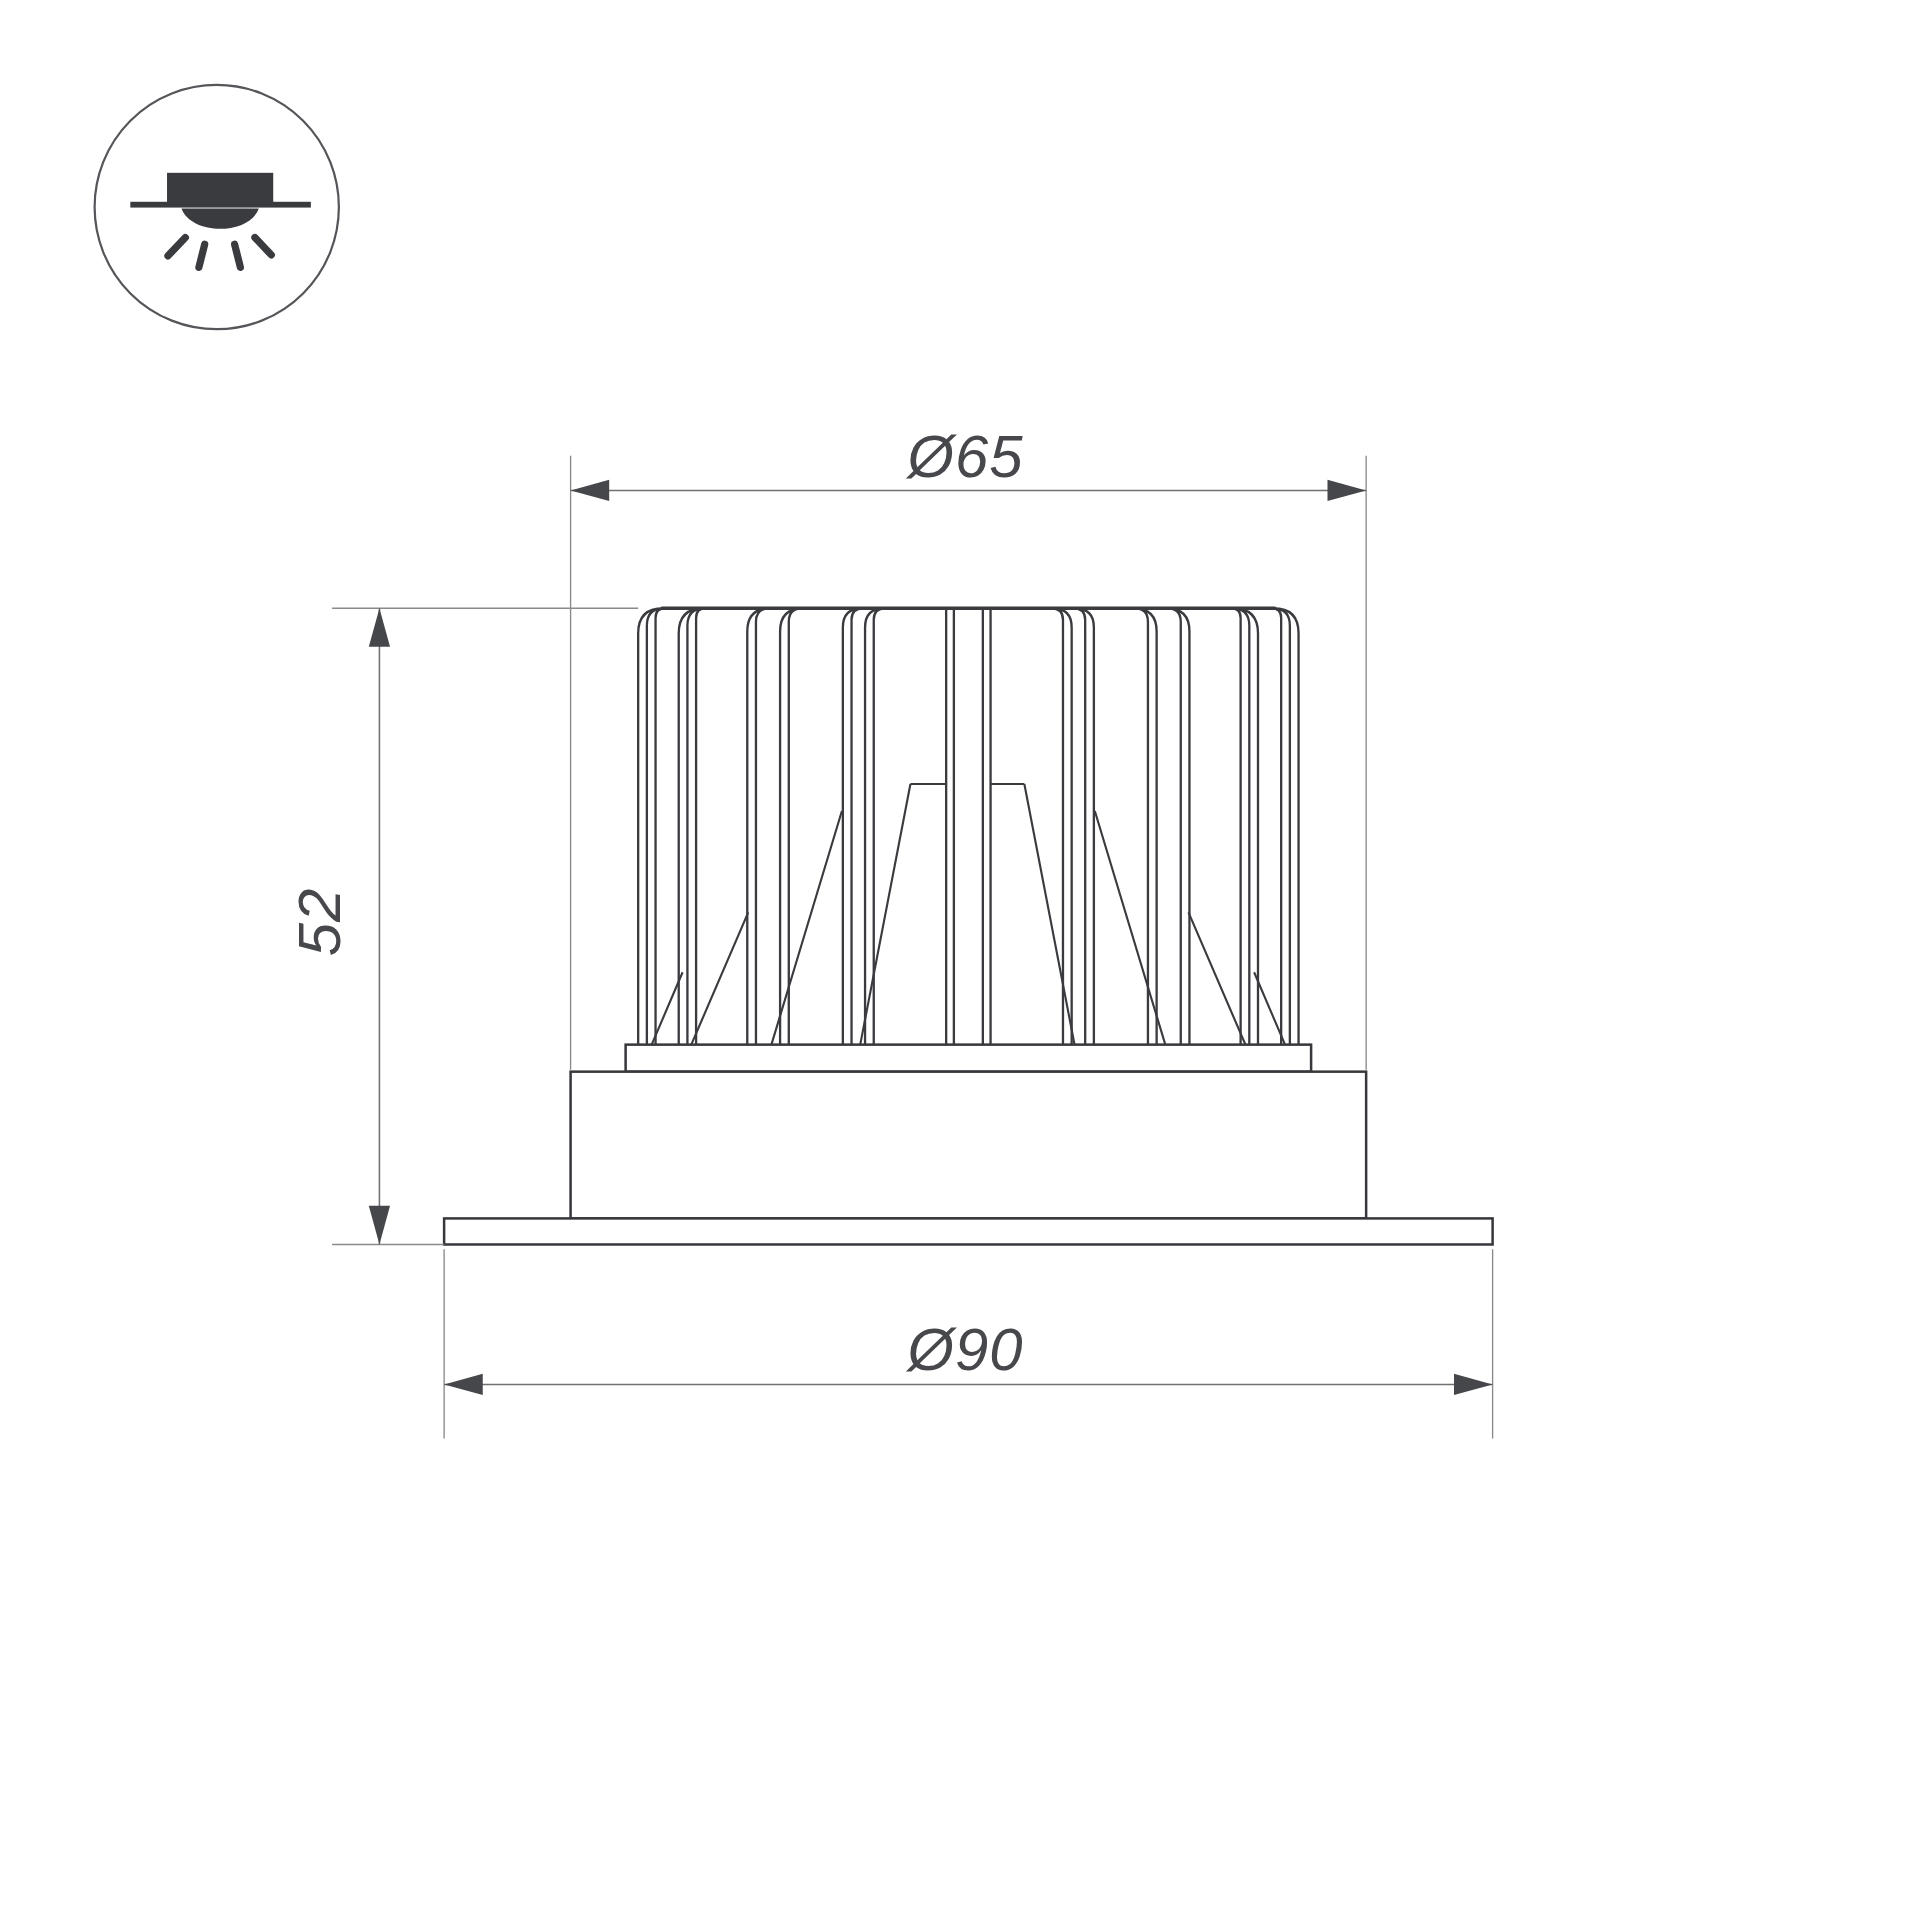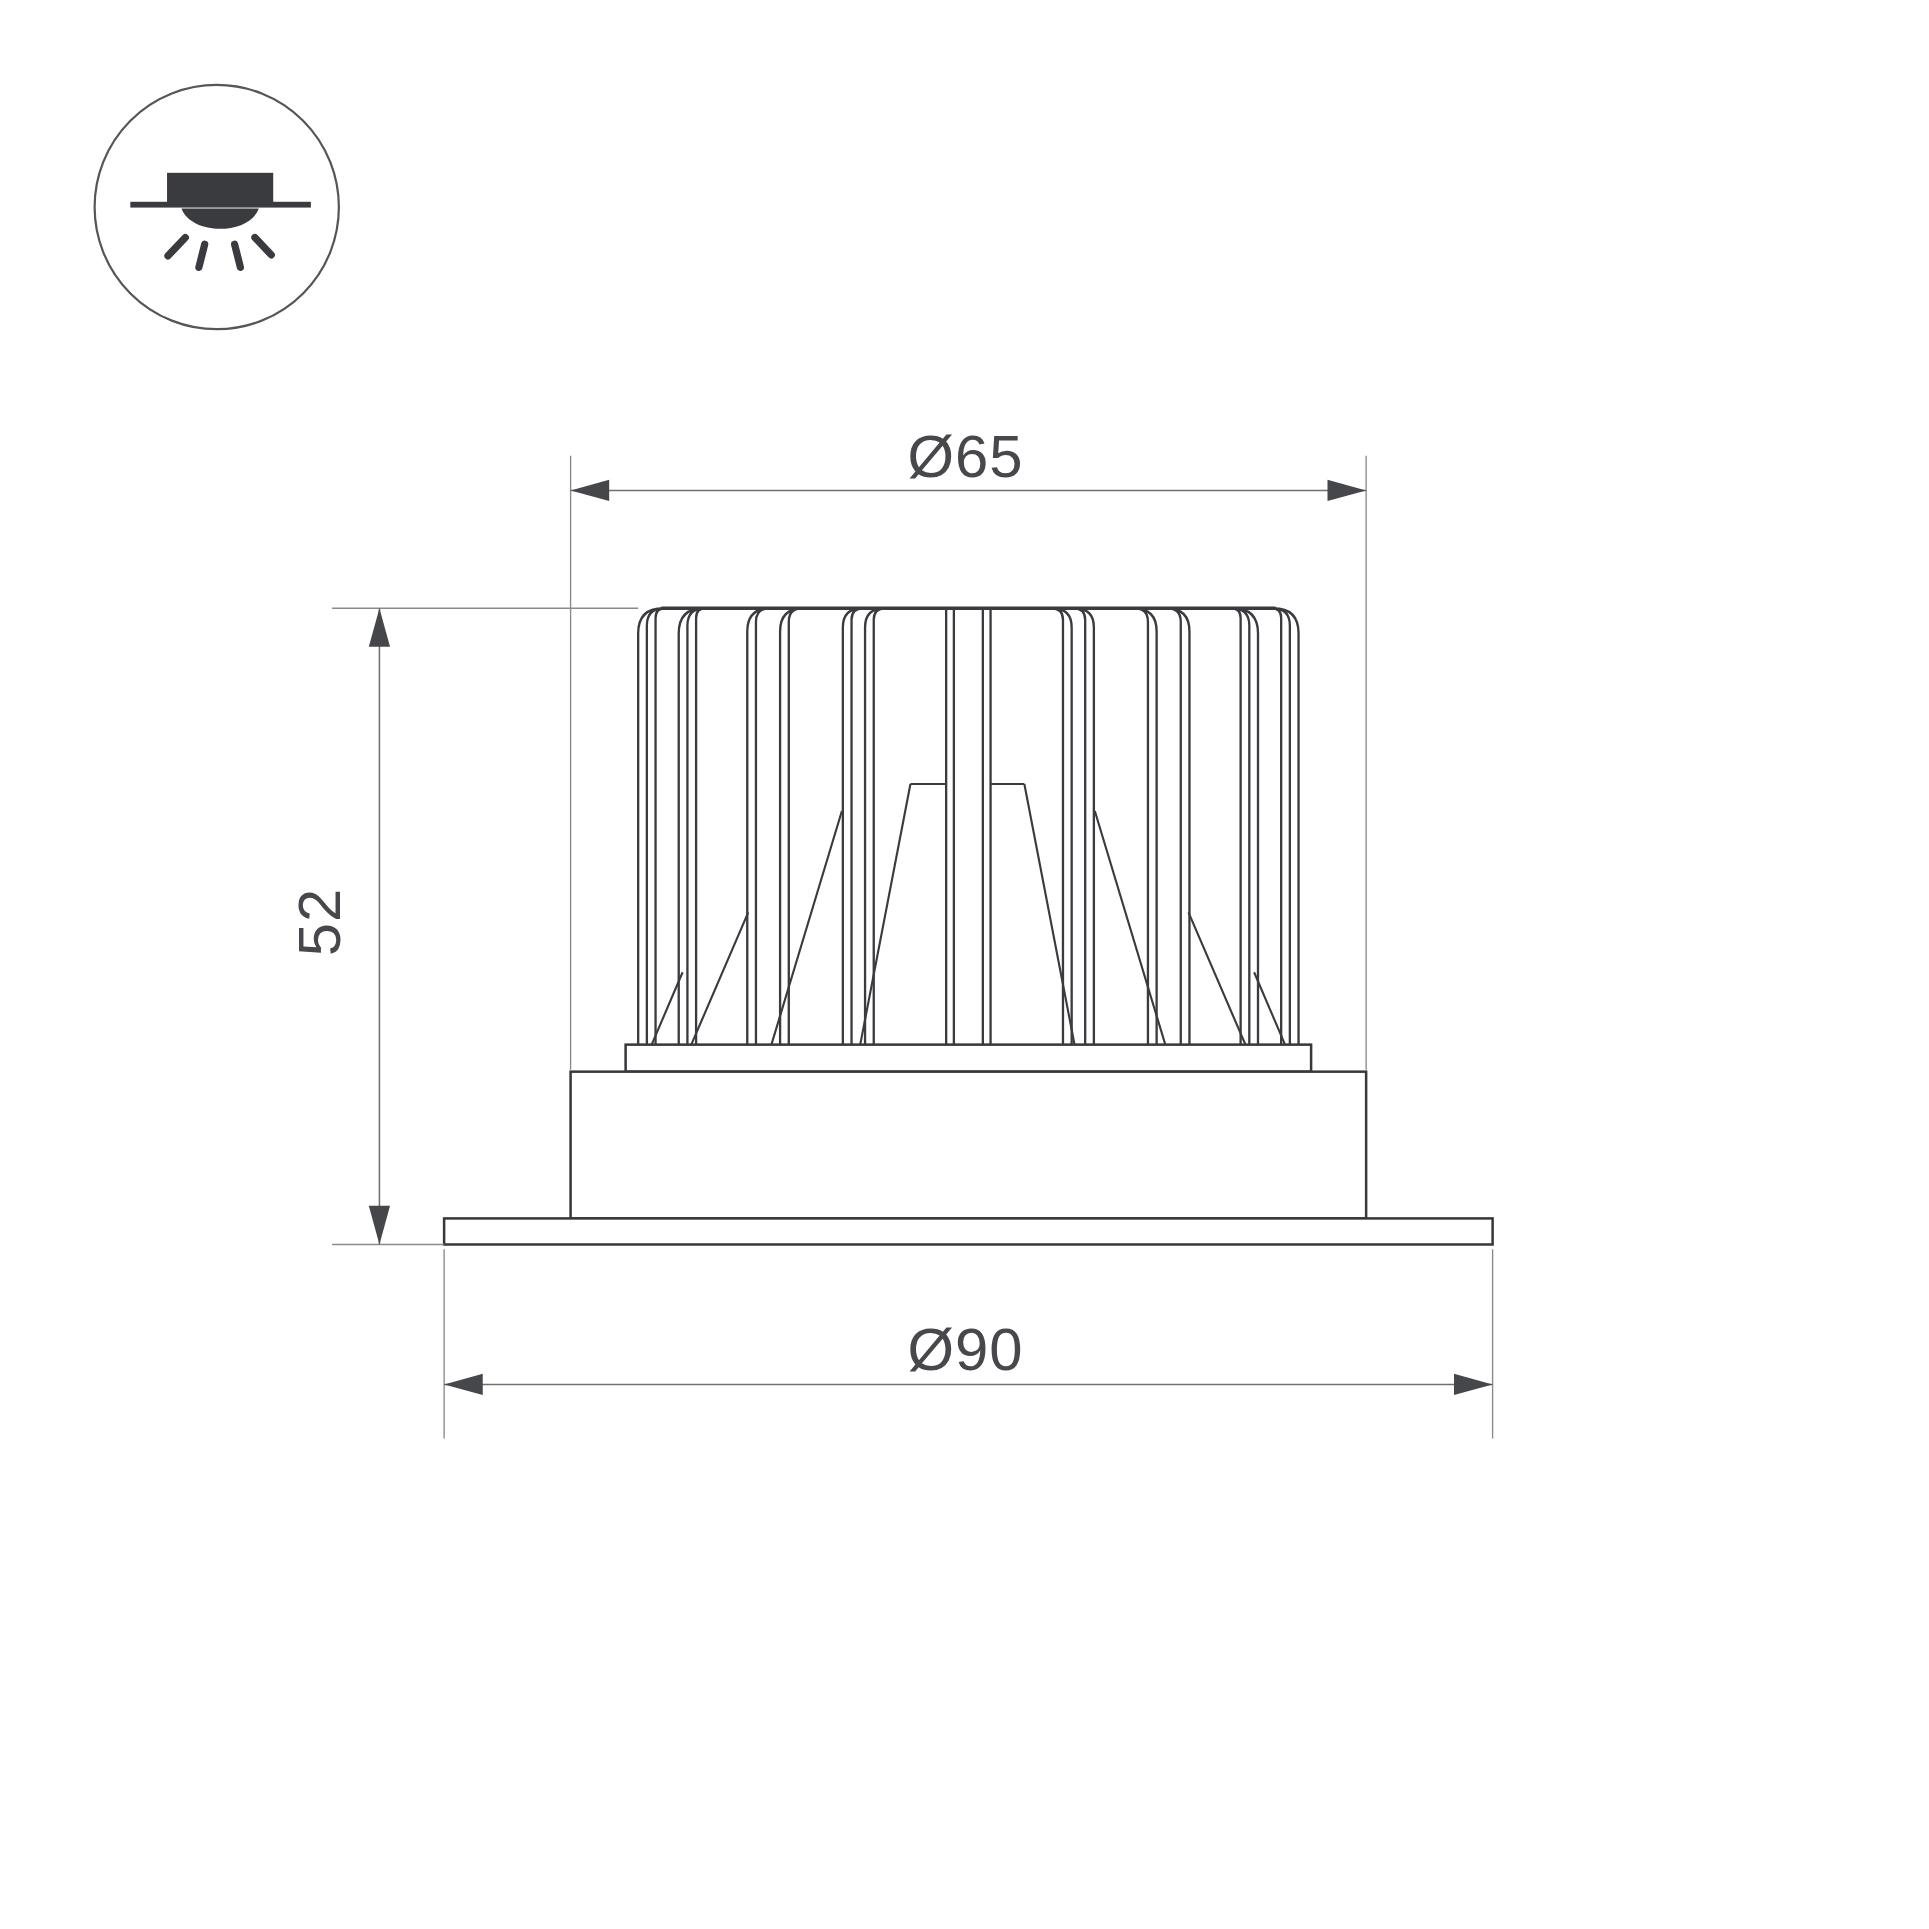--- a/index.html
+++ b/index.html
@@ -7,21 +7,21 @@
     --fin:#3a3b3f;
     --dimension-line:#717171;
     --extension-line:#8a8a8a;
     --arrow:#46474b;
     --text:#47484c;
     --icon:#3a3b3f;
     --icon-ring:#55565a;
     --background:#ffffff;
   }
   html,body{margin:0;padding:0;background:var(--background);}
-  .canvas{position:relative;width:1929px;height:1929px;background:var(--background);overflow:hidden;}
+  .canvas{position:relative;width:1929px;height:1929px;background:var(--background);overflow:hidden;font-style:italic;}
   svg{position:absolute;left:0;top:0;width:100%;height:100%;}
   .outline-fill{fill:var(--background);stroke:var(--outline);stroke-width:2.6;}
   .fin{fill:none;stroke:var(--fin);stroke-width:2.4;}
   .fin-top{fill:none;stroke:var(--fin);stroke-width:3.8;}
   .internal{fill:none;stroke:var(--fin);stroke-width:2.2;}
   .dim{fill:none;stroke:var(--dimension-line);stroke-width:1.6;}
   .ext{fill:none;stroke:var(--extension-line);stroke-width:1.4;}
   .arrowhead{fill:var(--arrow);stroke:none;}
   .dim-text{
     font-family:"Liberation Sans","DejaVu Sans",sans-serif;

